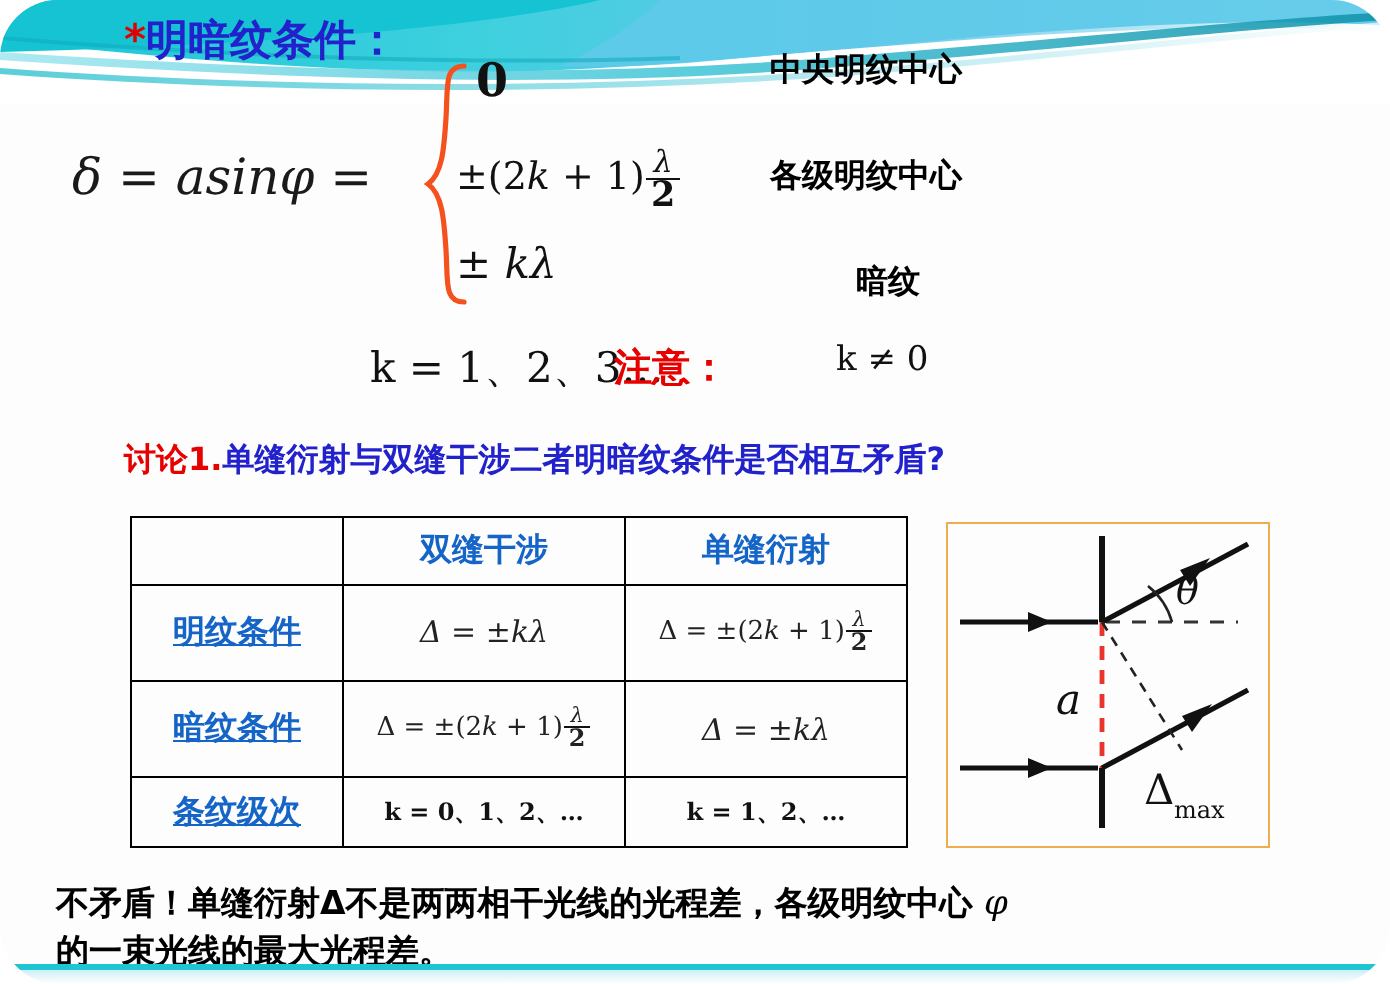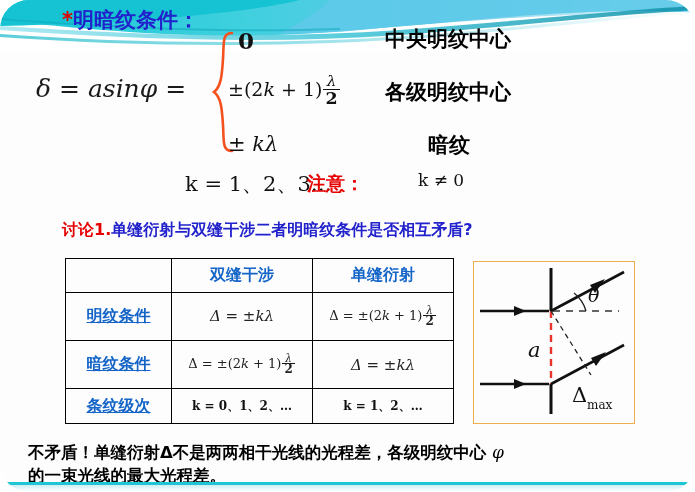--- a/index.html
+++ b/index.html
@@ -28,28 +28,28 @@
 
   
   .math{font-family:"DejaVu Serif","Liberation Serif",serif;color:#1a1a1a;}
   .lhs{position:absolute;left:36px;top:74px;font-size:25px;font-style:italic;white-space:nowrap;}
 
   .brace{position:absolute;left:212px;top:31px;width:22px;height:122px;}
 
   .case{position:absolute;font-family:"DejaVu Serif","Liberation Serif",serif;color:#111;white-space:nowrap;}
   .case0{left:238px;top:27px;font-size:23px;font-weight:bold;}
   .case1{left:228px;top:74px;font-size:19px;}
-  .case2{left:228px;top:132px;font-size:21px;}
+  .case2{left:228px;top:120px;font-size:21px;}
 
   .it{font-style:italic;}
   .frac{display:inline-block;vertical-align:-0.45em;text-align:center;line-height:1.0;margin:0 1px;}
   .frac .num{display:block;font-size:0.80em;font-style:italic;padding:0 2px;}
   .frac .den{display:block;font-size:0.92em;border-top:1.4px solid #111;padding:0 2px;font-weight:bold;}
 
-  .desc{position:absolute;font-size:21px;font-weight:bold;color:#000;white-space:nowrap;}
+  .desc{position:absolute;font-size:16px;font-weight:bold;color:#000;white-space:nowrap;}
   .d0{left:385px;top:25px;}
   .d1{left:385px;top:78px;}
   .d2{left:428px;top:131px;}
 
   .krow{position:absolute;left:185px;top:170px;font-size:21px;white-space:nowrap;
         font-family:"DejaVu Serif","Liberation Serif",serif;color:#111;}
   .note{position:absolute;left:307px;top:171px;font-size:19px;font-weight:bold;color:#e60000;white-space:nowrap;}
   .krow2{position:absolute;left:418px;top:170px;font-size:17px;white-space:nowrap;
         font-family:"DejaVu Serif","Liberation Serif",serif;color:#111;}
 

